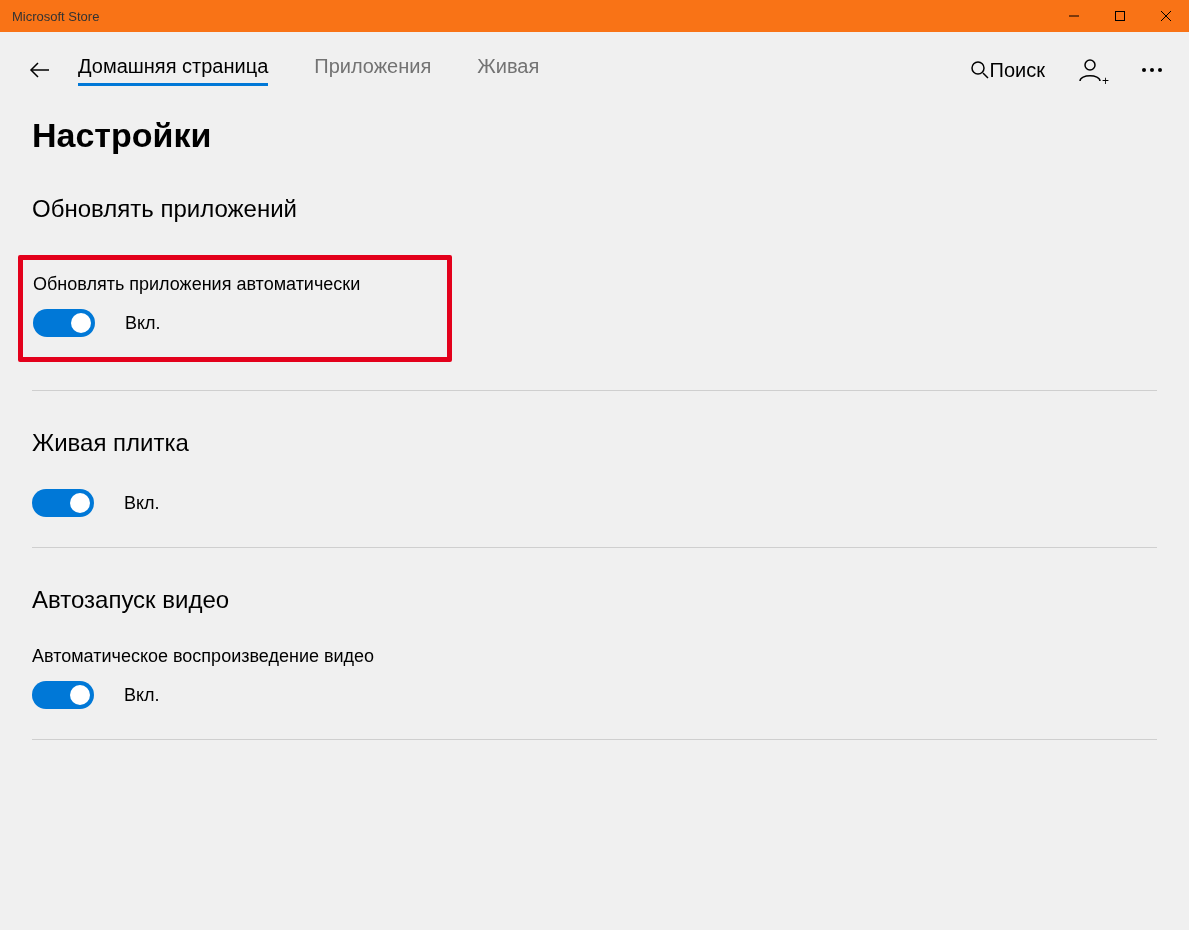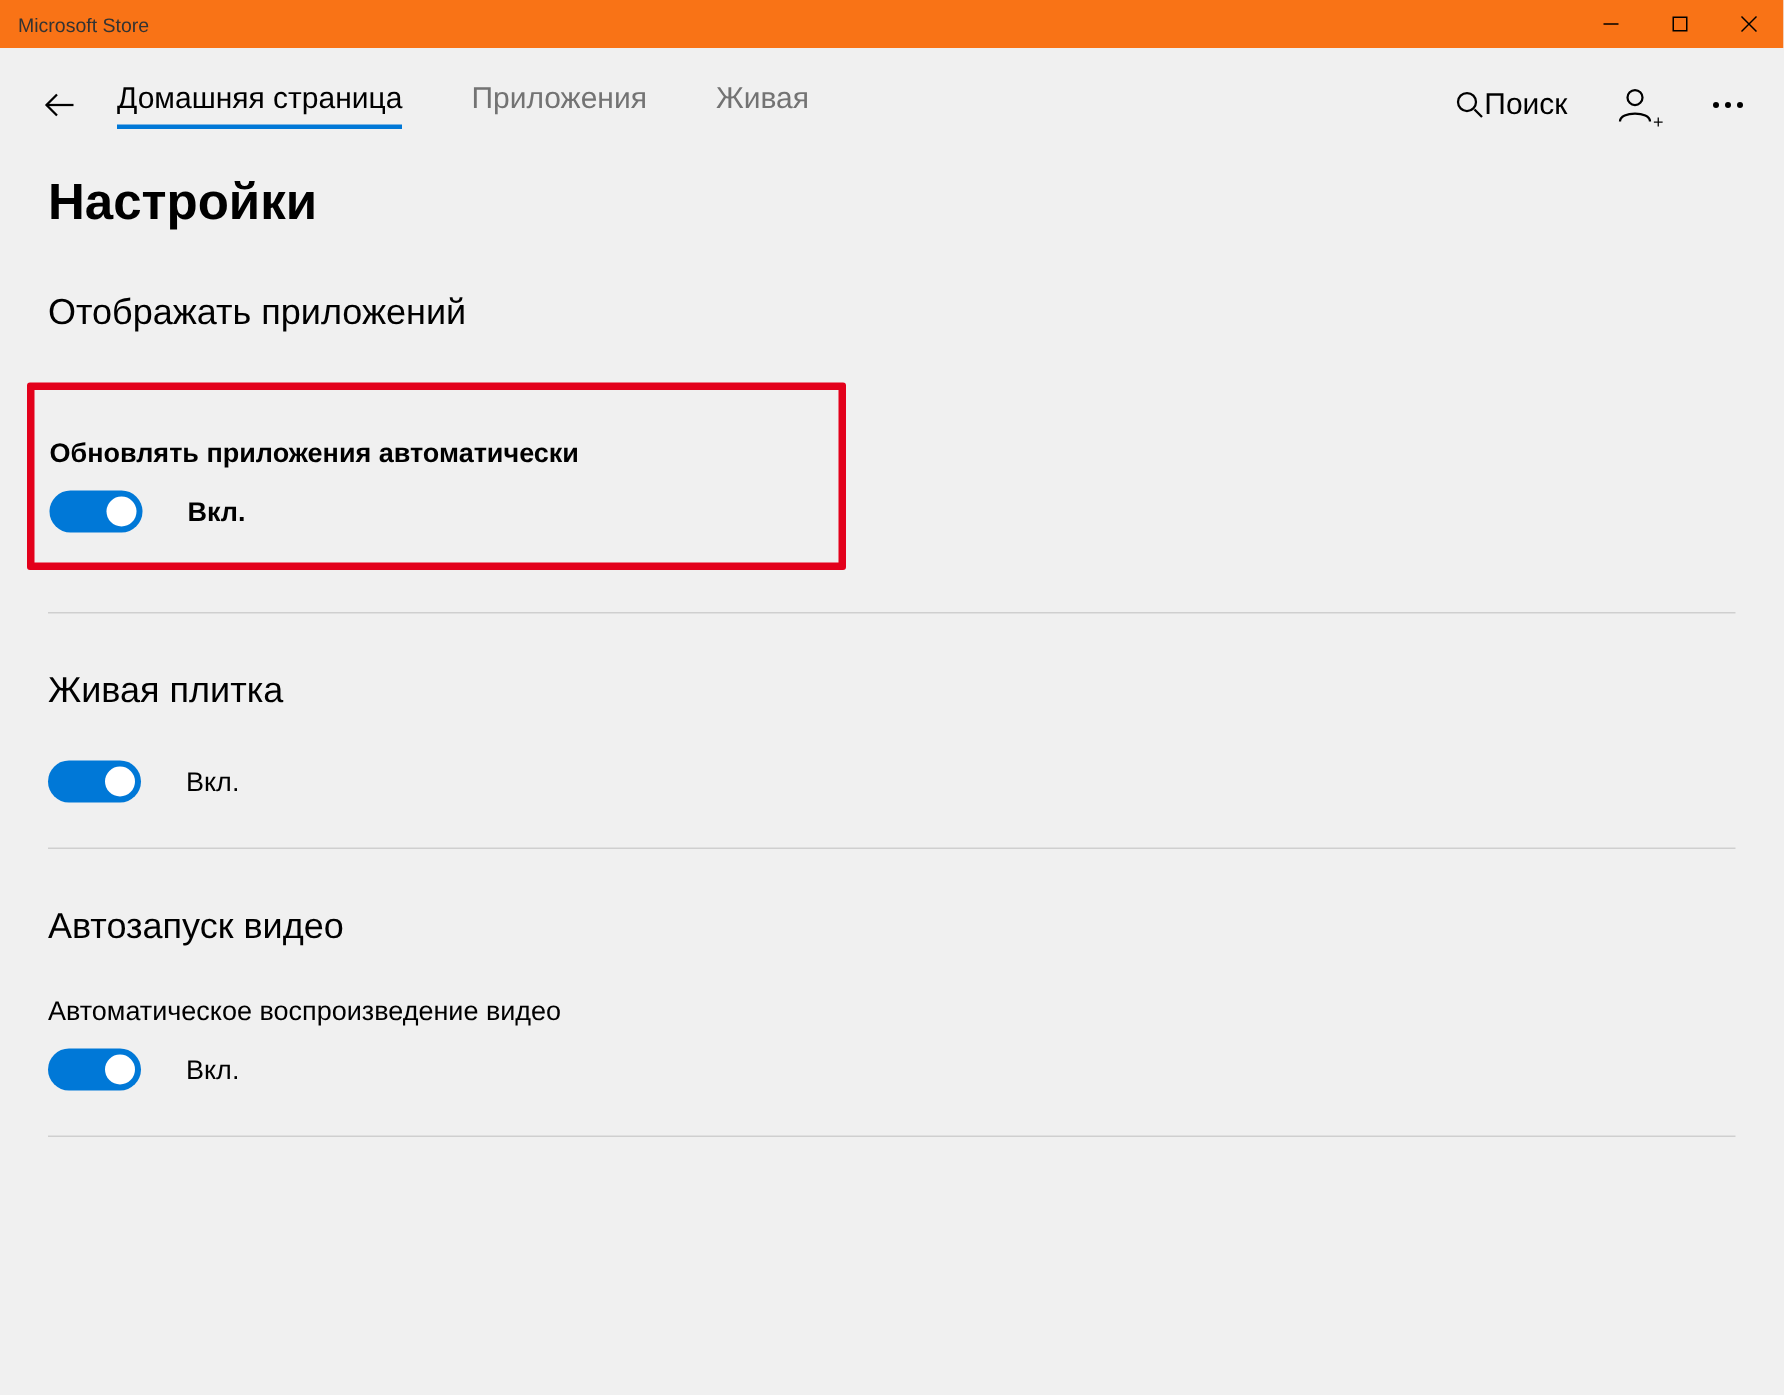--- a/index.html
+++ b/index.html
@@ -135,25 +135,24 @@
       height: 20px;
       border-radius: 50%;
       background: #fff;
     }
     .toggle-state {
       font-size: 18px;
     }
     .highlight-box {
       border: 5px solid #e3001b;
       border-radius: 2px;
-      padding: 32px 10px 20px 10px;
-      width: 546px;
+      padding: 14px 10px 20px 10px;
+      width: 434px;
       margin-left: -14px;
       margin-bottom: 28px;
-      font-weight: bold;
     }
     .highlight-box .setting-label { margin-top: 0; }
     .divider {
       border: none;
       border-top: 1px solid #cfcfcf;
       margin: 0 0 38px 0;
     }
     .more-dots {
       display: flex;
       gap: 4px;
@@ -231,21 +230,21 @@
           <span></span>
           <span></span>
         </div>
     </div>
   </div>
 </div>
 
 <div class="content">
   <h1 class="page-title">Настройки</h1>
 
-  <h2 class="section-heading">Отображать приложений</h2>
+  <h2 class="section-heading">Обновлять приложений</h2>
 
   <div class="highlight-box">
     <div class="setting-label">Обновлять приложения автоматически</div>
     <div class="toggle-row">
       <div class="toggle"></div>
       <div class="toggle-state">Вкл.</div>
     </div>
   </div>
 
   <hr class="divider">

